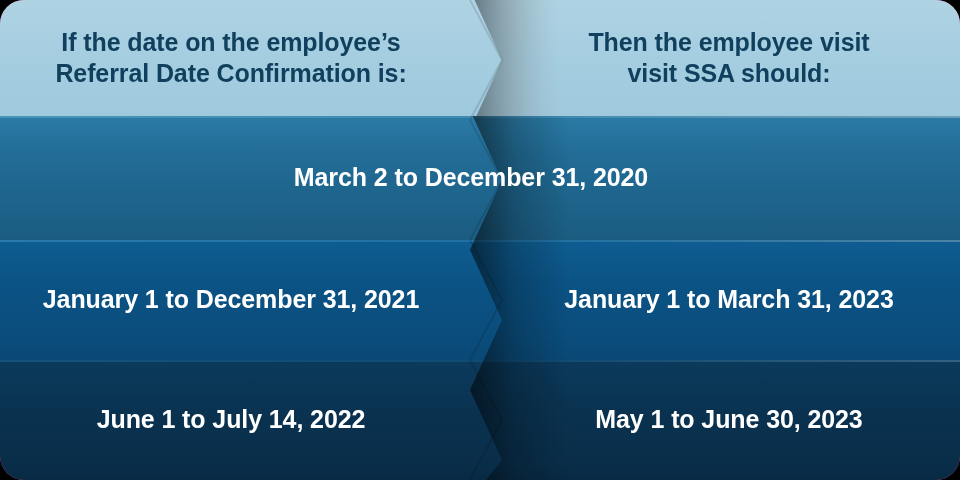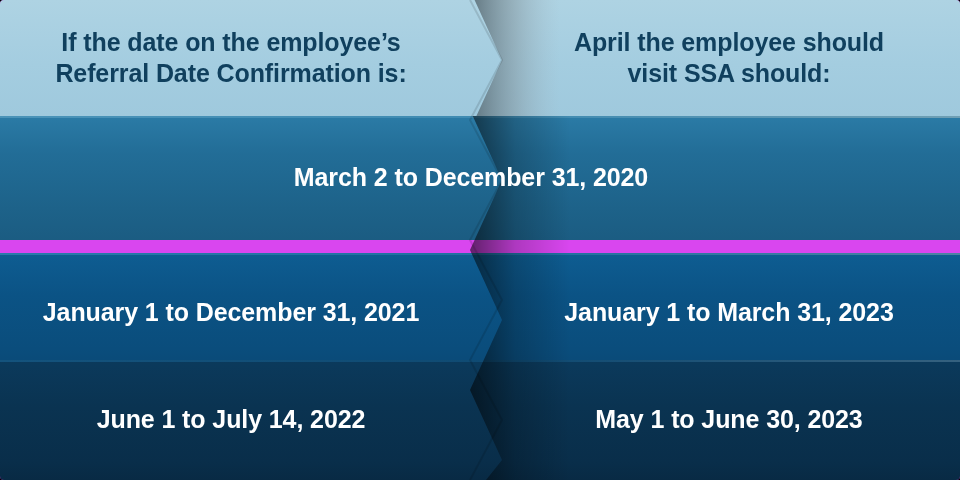--- a/index.html
+++ b/index.html
@@ -9,32 +9,32 @@
     font-family:"Liberation Sans","DejaVu Sans",sans-serif;
   }
   .table-graphic{
     position:relative;
     width:960px;height:480px;
     background:#000;
     overflow:hidden;
   }
   .table-clip{
     position:absolute;inset:0;
-    border-radius:4px;
+    border-radius:24px;
     overflow:hidden;
-    background:#d946ef;
+    background:#ec4899;
   }
   .row{
     position:absolute;left:0;right:0;
     display:flex;
     align-items:center;
   }
   .row-header{top:0;height:116px;}
   .row-1{top:116px;height:124px;justify-content:center;}
-  .row-2{top:253px;height:120px;}
+  .row-2{top:240px;height:120px;}
   .row-3{top:360px;height:120px;}
 
   
   .row-header .bg{
     background:
       linear-gradient(180deg,#aed3e3 0%,#a4cde0 55%,#9fc9dd 100%);
   }
   .row-1 .bg{
     background:
       linear-gradient(180deg,#2b7ba6 0%,#226d97 30%,#1d6289 75%,#1b5c82 100%);
@@ -105,21 +105,21 @@
     <div class="row row-header">
       <div class="bg"></div>
       <div class="cell cell-left">
         <div class="head-text">
           <div>If the date on the employee’s</div>
           <div>Referral Date Confirmation is:</div>
         </div>
       </div>
       <div class="cell cell-right">
         <div class="head-text">
-          <div>April the employee should</div>
+          <div>Then the employee visit</div>
           <div>visit SSA should:</div>
         </div>
       </div>
     </div>
 
     <div class="row row-1">
       <div class="bg"></div>
       <div class="edge"></div>
       <div class="cell cell-left">
         <span class="cell-text">March 2 to December 31, 2020</span>

